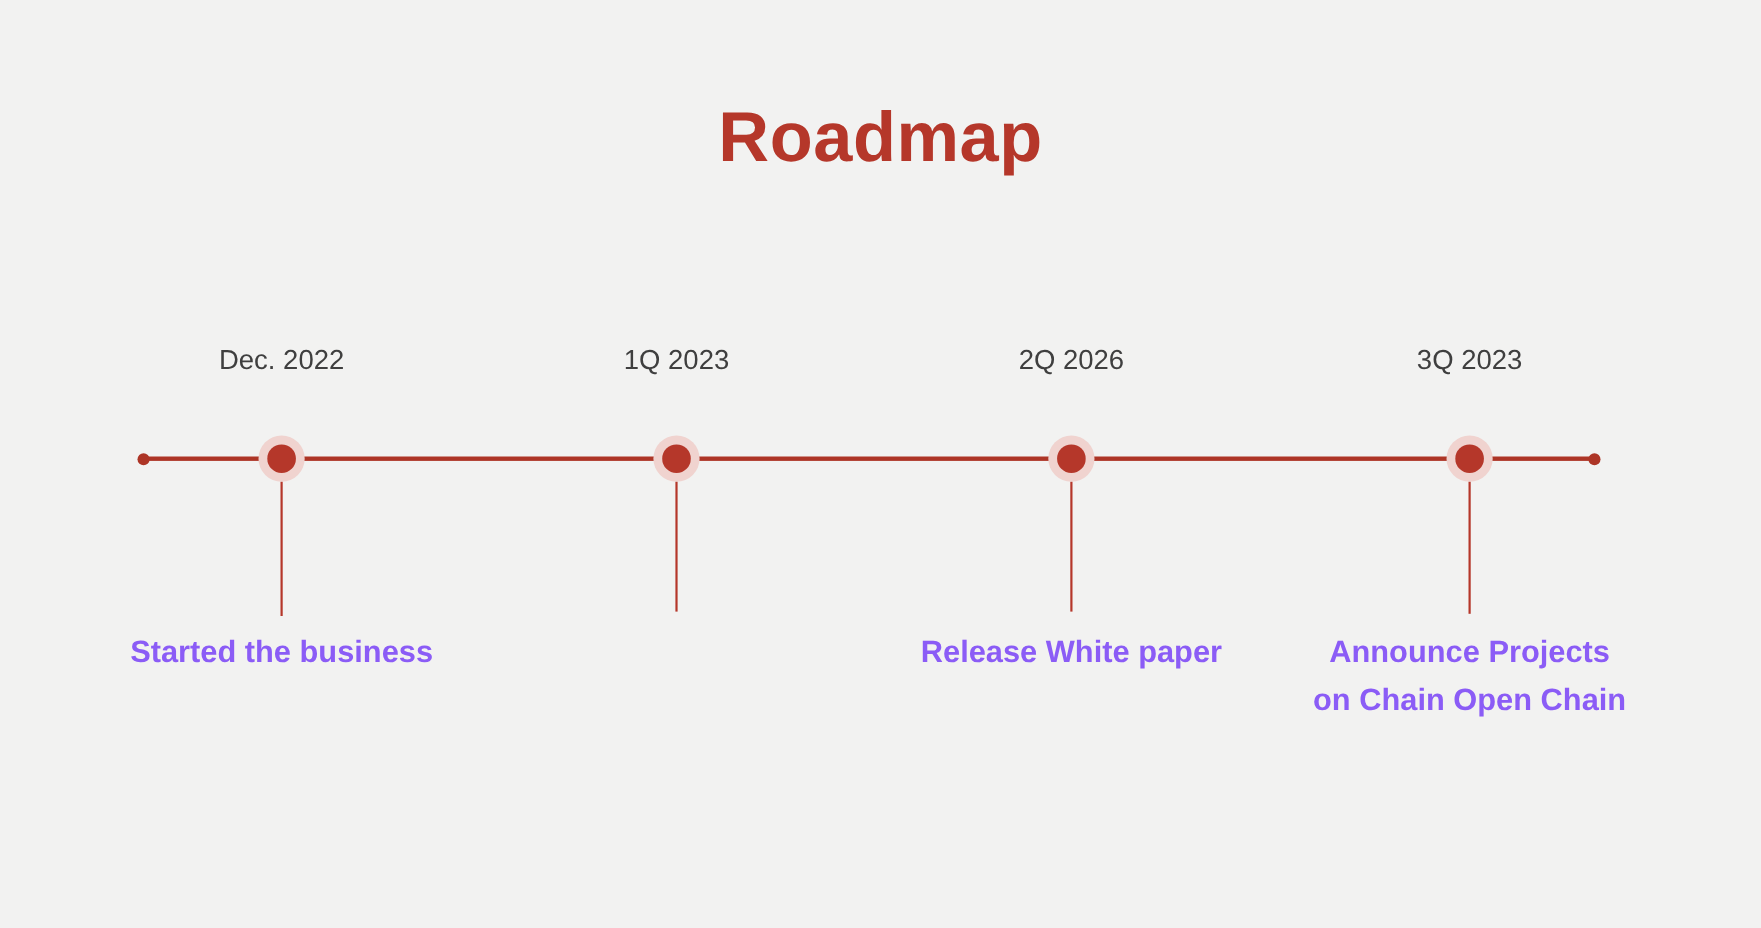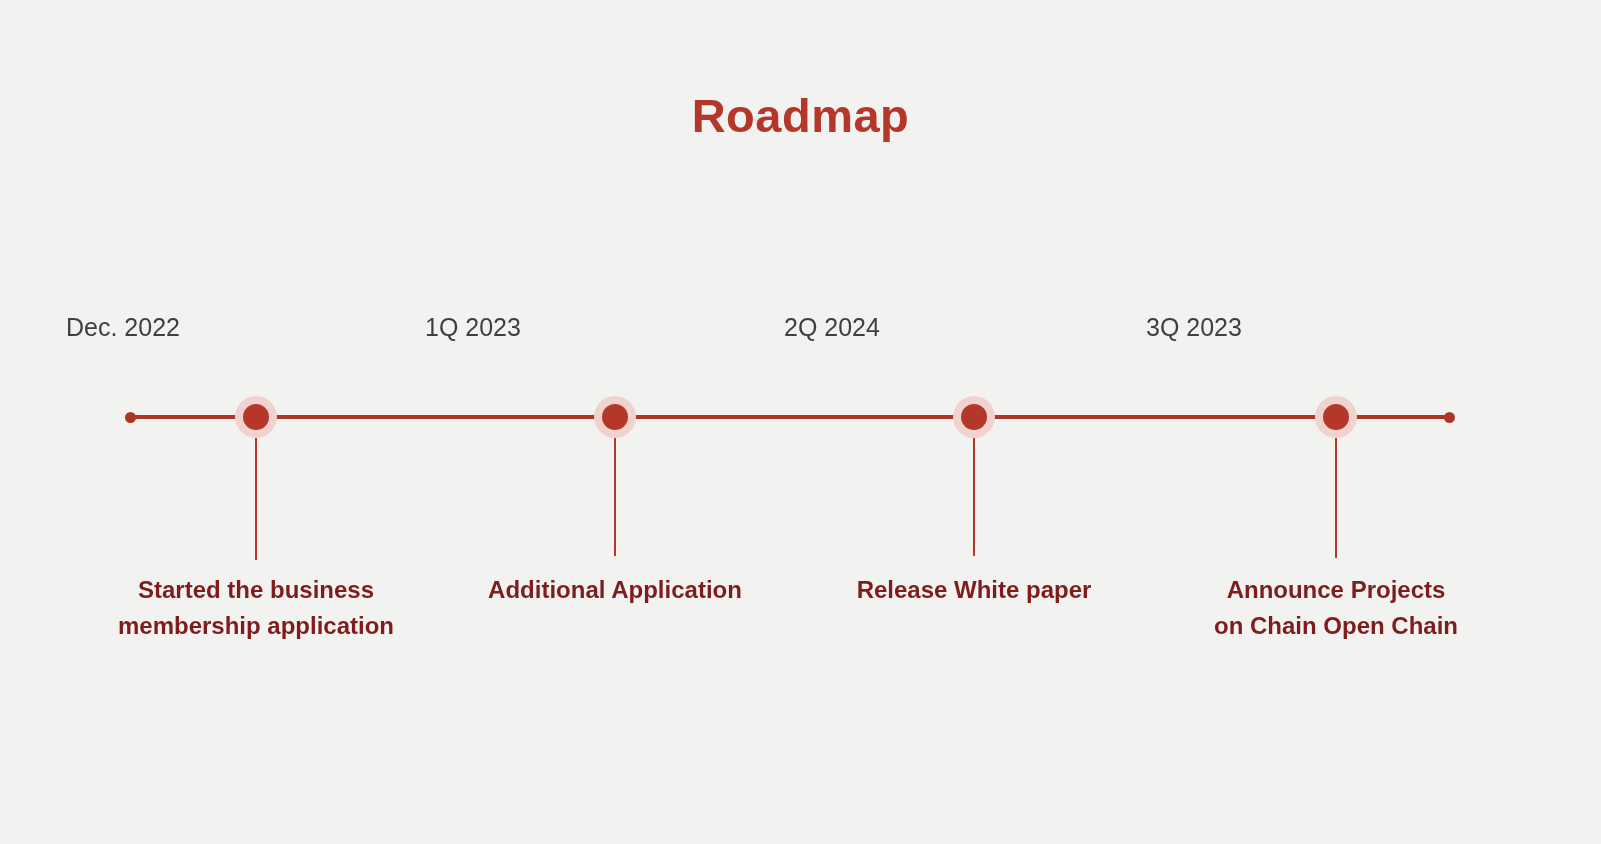--- a/index.html
+++ b/index.html
@@ -20,21 +20,21 @@
     inset: 0;
   }
 
   
   #page-title {
     position: absolute;
     top: 92px;
     left: 0;
     width: 1601px;
     text-align: center;
-    font-size: 47px;
+    font-size: 64px;
     font-weight: bold;
     color: #b5372a;
     letter-spacing: 0.5px;
     line-height: 1;
   }
 
   
   #timeline-axis {
     position: absolute;
     top: 415px;
@@ -61,21 +61,21 @@
     width: 380px;
     margin-left: -190px;
     text-align: center;
   }
 
   .milestone-date {
     position: absolute;
     top: 312px;
     left: 0;
     width: 380px;
-    text-align: left;
+    text-align: center;
     font-size: 25px;
     font-weight: 500;
     color: #3f3f3f;
     line-height: 1.2;
   }
 
   .milestone-marker {
     position: absolute;
     top: 396px;
     left: 190px;
@@ -104,23 +104,23 @@
     margin-left: -1px;
     background: #b5372a;
   }
 
   .milestone-text {
     position: absolute;
     top: 572px;
     left: 0;
     width: 380px;
     text-align: center;
-    font-size: 24px;
+    font-size: 28px;
     font-weight: bold;
-    color: #7f1d1d;
+    color: #8b5cf6;
     line-height: 1.52;
   }
   .milestone-text .text-para + .text-para {
     margin-top: 38px;
   }
   .milestone-text .text-line {
     display: block;
   }
 </style>
 </head>
@@ -137,38 +137,36 @@
   <div id="milestones-container">
       <div class="milestone" style="left: 256px;">
         <div class="milestone-date">Dec. 2022</div>
         <div class="milestone-marker">
           <div class="marker-core"></div>
         </div>
         <div class="milestone-stem" style="height: 122px;"></div>
         <div class="milestone-text">
           <div class="text-para">
             <span class="text-line">Started the business</span>
-            <span class="text-line">membership application</span>
           </div>
         </div>
       </div>
       <div class="milestone" style="left: 615px;">
         <div class="milestone-date">1Q 2023</div>
         <div class="milestone-marker">
           <div class="marker-core"></div>
         </div>
         <div class="milestone-stem" style="height: 118px;"></div>
         <div class="milestone-text">
           <div class="text-para">
-            <span class="text-line">Additional Application</span>
           </div>
         </div>
       </div>
       <div class="milestone" style="left: 974px;">
-        <div class="milestone-date">2Q 2024</div>
+        <div class="milestone-date">2Q 2026</div>
         <div class="milestone-marker">
           <div class="marker-core"></div>
         </div>
         <div class="milestone-stem" style="height: 118px;"></div>
         <div class="milestone-text">
           <div class="text-para">
             <span class="text-line">Release White paper</span>
           </div>
         </div>
       </div>

